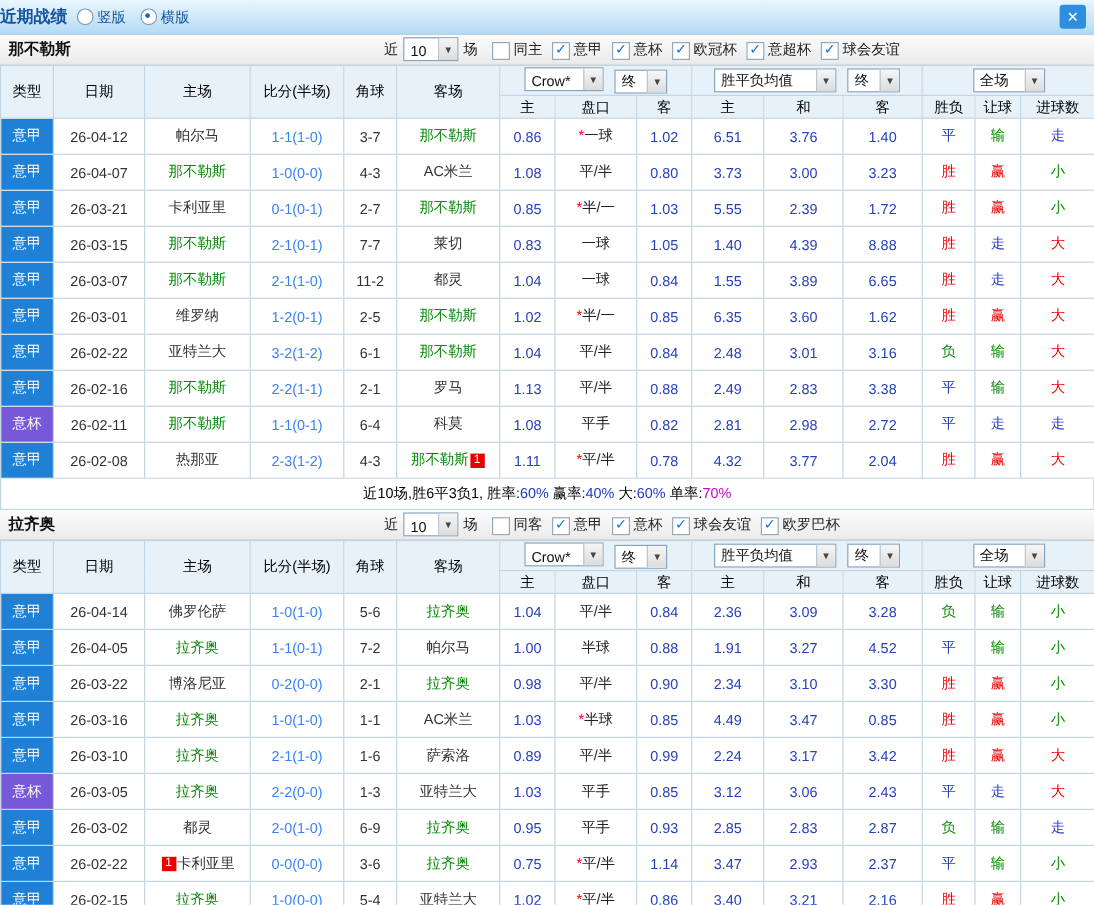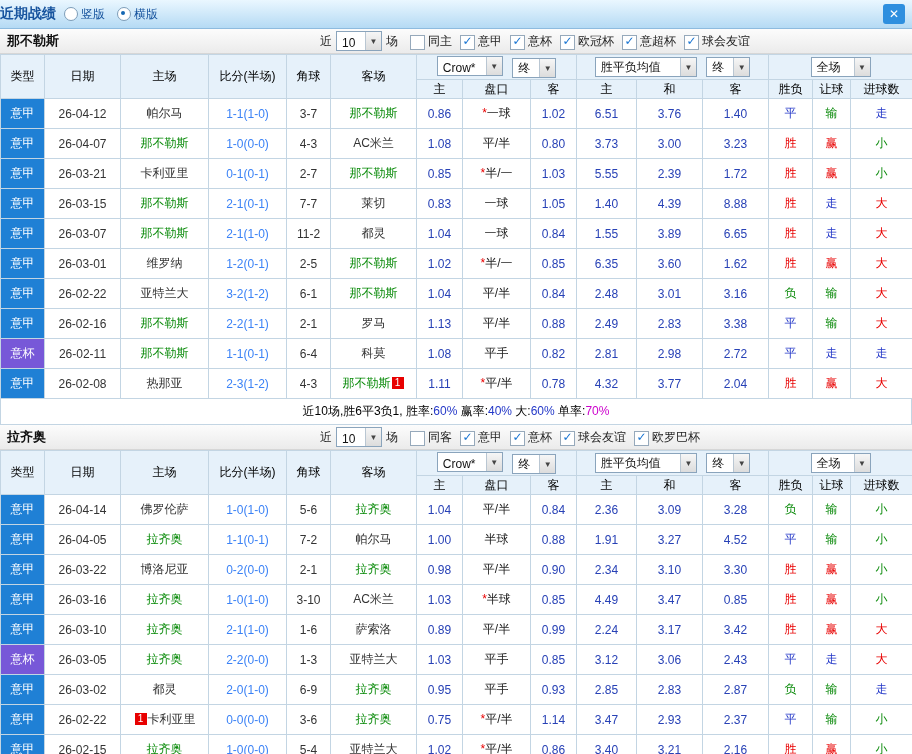--- a/index.html
+++ b/index.html
@@ -497,21 +497,21 @@
           <td class="odds">3.30</td>
           <td class="res" style="color: rgb(232, 0, 0);">胜</td>
           <td class="res" style="color: rgb(232, 0, 0);">赢</td>
           <td class="res" style="color: rgb(10, 138, 10);">小</td>
         </tr>
         <tr>
           <td class="league" style="background: rgb(31, 128, 213);">意甲</td>
           <td class="date">26-03-16</td>
           <td class="teamcell"><span style="color: rgb(8, 138, 8);">拉齐奥</span></td>
           <td class="score">1-0(1-0)</td>
-          <td class="corner">3-10</td>
+          <td class="corner">1-1</td>
           <td class="teamcell"><span>AC米兰</span></td>
           <td class="odds">1.03</td>
           <td class="hcp"><span style="color: rgb(232, 0, 0);">*</span>半球</td>
           <td class="odds">0.85</td>
           <td class="odds">4.49</td>
           <td class="odds">3.47</td>
           <td class="odds">0.85</td>
           <td class="res" style="color: rgb(232, 0, 0);">胜</td>
           <td class="res" style="color: rgb(232, 0, 0);">赢</td>
           <td class="res" style="color: rgb(10, 138, 10);">小</td>

